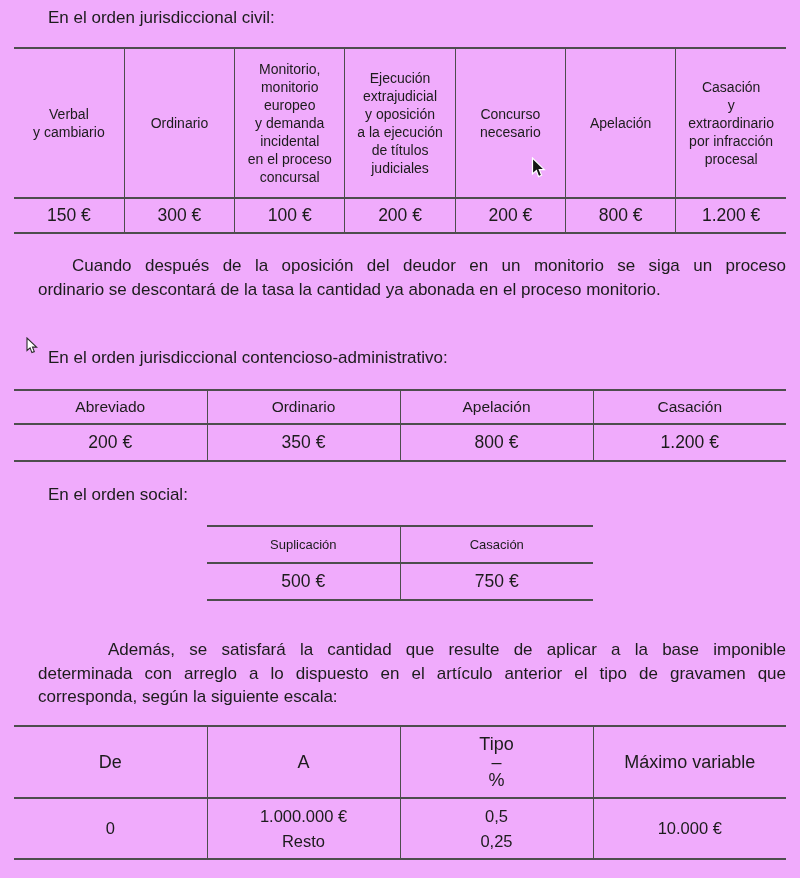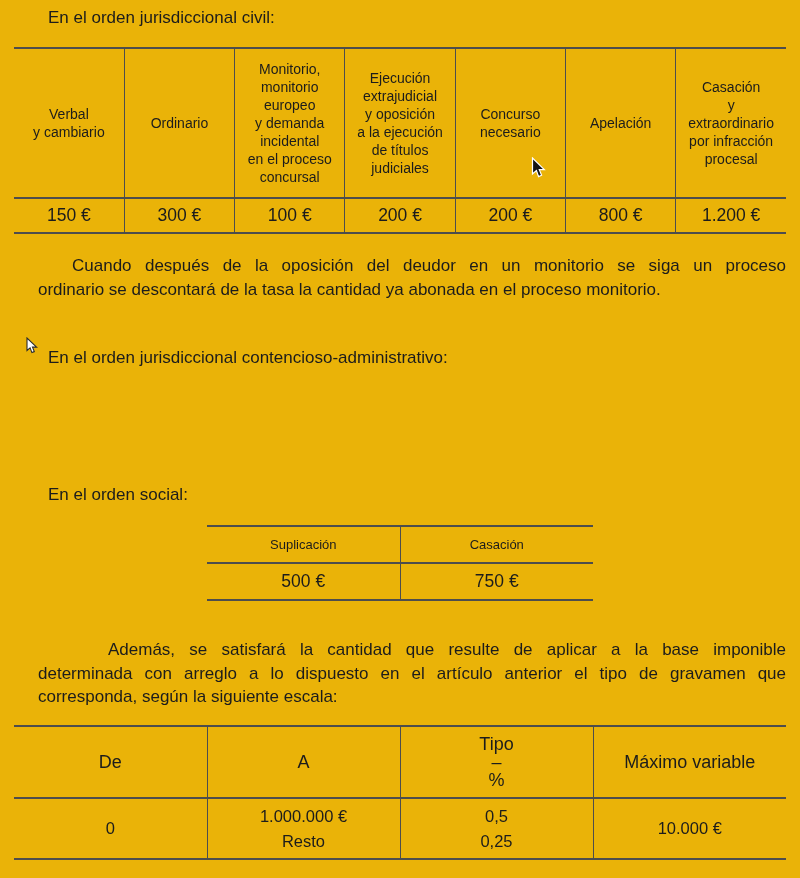--- a/index.html
+++ b/index.html
@@ -11,21 +11,21 @@
     width: 800px;
     height: 878px;
     font-family: "Liberation Sans", "DejaVu Sans", sans-serif;
     color: #1c1c1c;
     overflow: hidden;
   }
   .page {
     position: relative;
     width: 800px;
     height: 878px;
-    background: #eab308;
+    background: #f0abfc;
   }
   .heading {
     position: absolute;
     font-size: 17px;
     line-height: 20px;
     white-space: nowrap;
     color: #1c1c1c;
   }
   .para {
     position: absolute;
@@ -139,20 +139,44 @@
     <div class="pline just indent-sm">Cuando después de la oposición del deudor en un monitorio se siga un proceso</div>
     <div class="pline">ordinario se descontará de la tasa la cantidad ya abonada en el proceso monitorio.</div>
   </div>
 
   <svg class="cursor" style="left:26px; top:337px;" width="13" height="18" viewBox="0 0 13 18">
     <path d="M1,1 L1,13.5 L4.1,10.9 L5.9,15.6 L8.3,14.6 L6.5,10.1 L10.6,10.1 Z" fill="#ffffff" stroke="#2b2b2b" stroke-width="1.1" stroke-linejoin="miter"></path>
   </svg>
 
   <div class="heading" style="left:48px; top:348px;">En el orden jurisdiccional contencioso-administrativo:</div>
 
+  <table class="tbl tbl-cont" style="left:14px; top:389px; width:772px;">
+    <colgroup>
+      <col style="width:193px">
+        <col style="width:193px">
+        <col style="width:193px">
+        <col style="width:193px">
+    </colgroup>
+    <thead>
+      <tr>
+        <th>Abreviado</th>
+        <th>Ordinario</th>
+        <th>Apelación</th>
+        <th>Casación</th>
+      </tr>
+    </thead>
+    <tbody>
+      <tr>
+        <td>200 €</td>
+        <td>350 €</td>
+        <td>800 €</td>
+        <td>1.200 €</td>
+      </tr>
+    </tbody>
+  </table>
 
   <div class="heading" style="left:48px; top:485px;">En el orden social:</div>
 
   <table class="tbl tbl-social" style="left:207px; top:525px; width:386px;">
     <colgroup>
       <col style="width:193px">
         <col style="width:193px">
     </colgroup>
     <thead>
       <tr>

